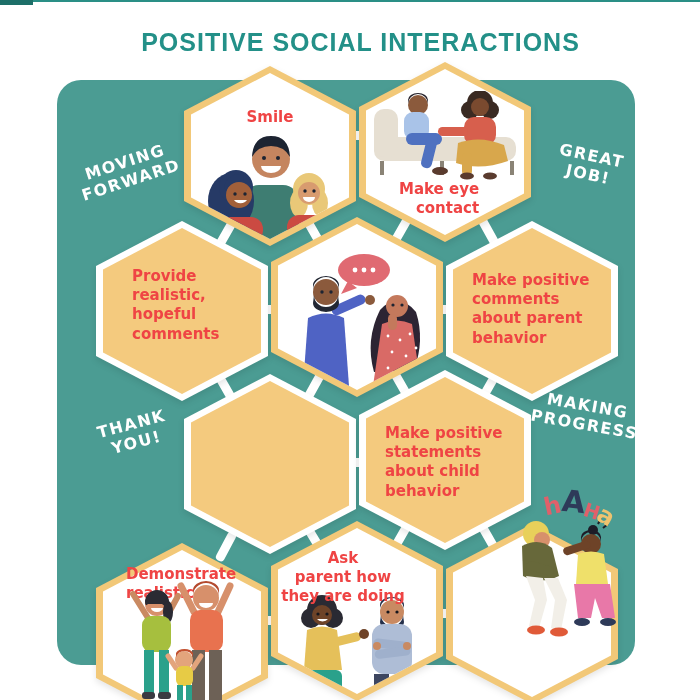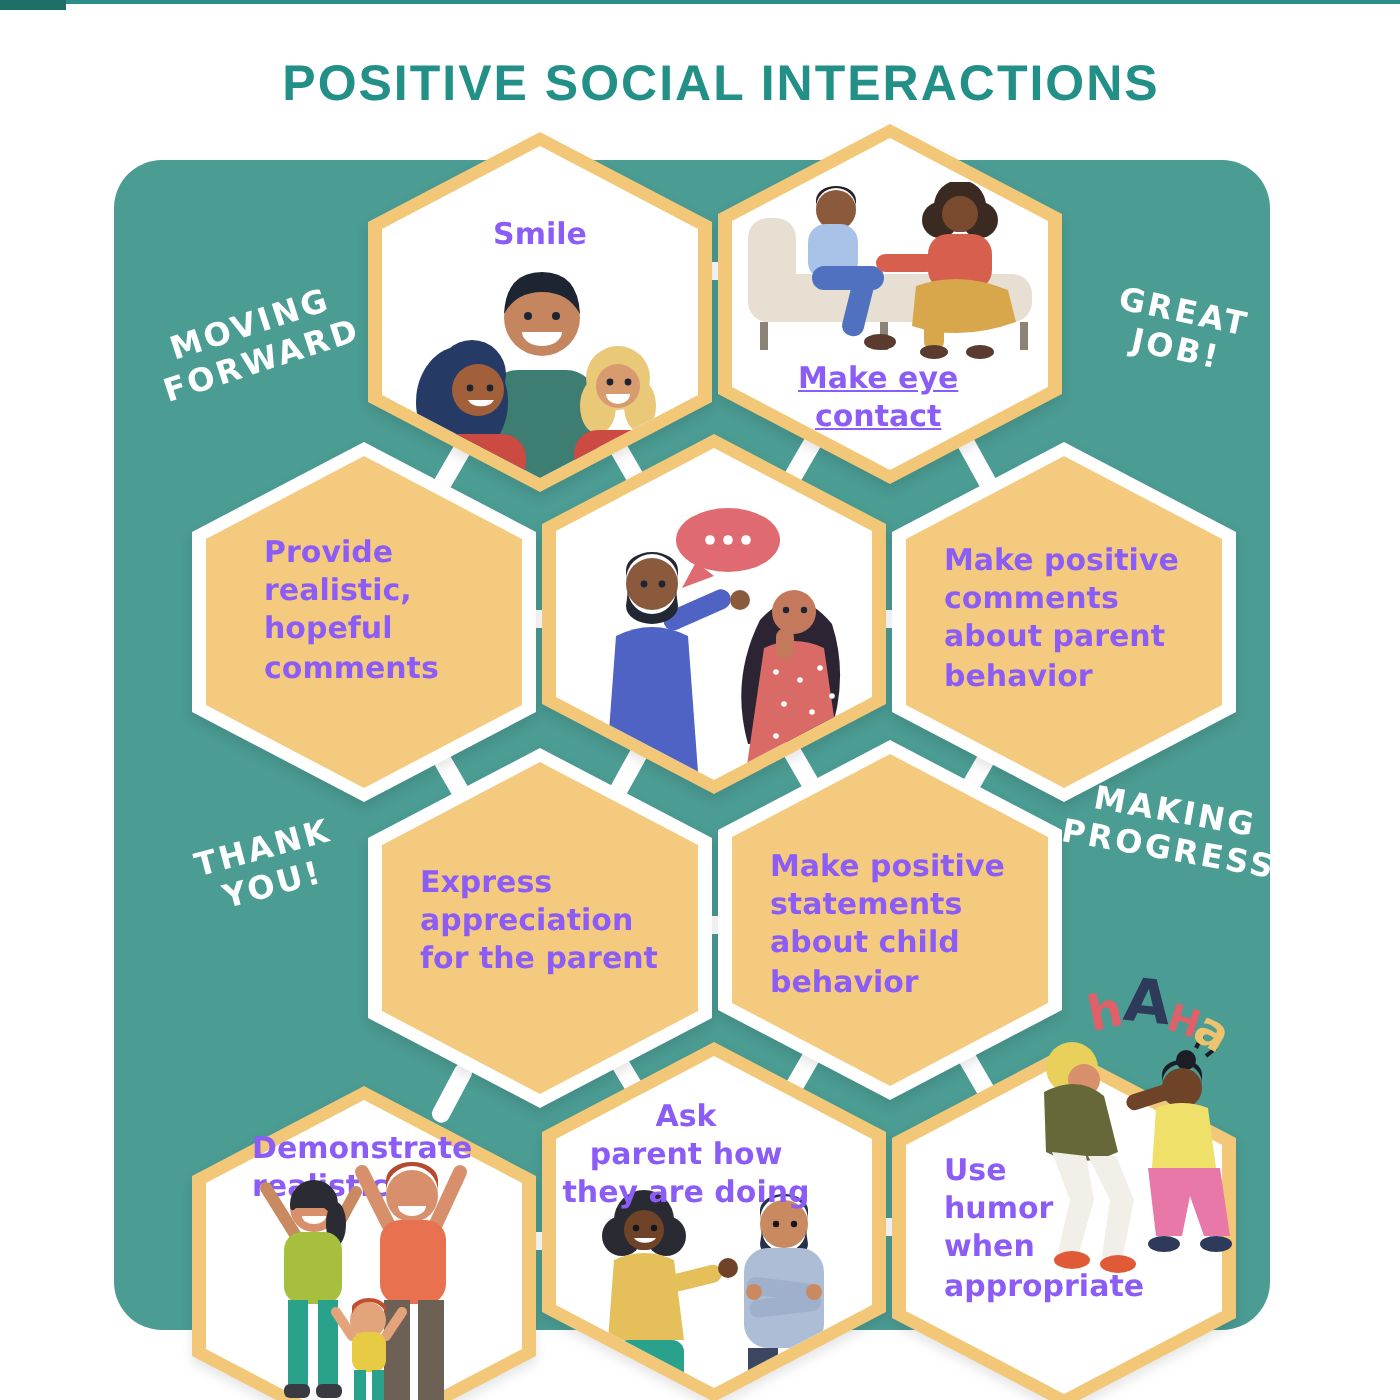--- a/index.html
+++ b/index.html
@@ -12,24 +12,24 @@
          letter-spacing:1px;color:#239088;white-space:nowrap;margin:12px;}
   .panel{position:absolute;left:57px;top:80px;width:578px;height:585px;background:#4b9c93;border-radius:24px;}
   .bridge{position:absolute;width:32px;height:9px;background:#ffffff;border-radius:4px;z-index:1;}
   .hex{position:absolute;width:172px;height:180px;z-index:2;filter:drop-shadow(0 3px 3px rgba(0,0,0,0.10));}
   .hexshape{position:absolute;left:0;top:0;width:172px;height:180px;
             clip-path:polygon(50% 0%,100% 25%,100% 75%,50% 100%,0% 75%,0% 25%);}
   .hexinner{position:absolute;left:7px;top:7px;width:158px;height:166px;
             clip-path:polygon(50% 0%,100% 25%,100% 75%,50% 100%,0% 75%,0% 25%);overflow:hidden;}
   .b-white{background:#ffffff;} .b-yellow{background:#f2c878;}
   .f-white{background:#ffffff;} .f-yellow{background:#f4ca7e;}
-  .hexlabel{position:absolute;z-index:5;color:#8b5cf6;font-weight:bold;font-size:15px;
+  .hexlabel{position:absolute;z-index:5;color:#ef4444;font-weight:bold;font-size:15px;
             line-height:1.28;white-space:pre-line;}
   .lbl-smile{top:42px;left:0;width:172px;text-align:center;}
-  .lbl-eye{top:118px;left:40px;text-align:center;text-decoration:underline;}
+  .lbl-eye{top:118px;left:40px;text-align:right;}
   .lbl-provide{top:46px;left:36px;text-align:left;}
   .lbl-comments{top:50px;left:26px;text-align:left;}
   .lbl-express{top:58px;left:26px;text-align:left;}
   .lbl-statements{top:54px;left:26px;text-align:left;}
   .lbl-demonstrate{top:22px;left:30px;text-align:left;}
   .lbl-ask{top:28px;left:0;width:144px;text-align:center;}
   .lbl-humor{top:52px;left:26px;text-align:left;}
   .sticker{position:absolute;color:#ffffff;font-weight:bold;font-size:16px;line-height:1.2;
            letter-spacing:1.5px;text-align:center;white-space:pre-line;z-index:4;}
   .st-moving{left:72px;top:152px;width:112px;transform:rotate(-18deg);}
@@ -185,23 +185,20 @@
     <div class="hexinner f-yellow"></div>
     <div class="hexlabel lbl-comments">Make positive
 comments
 about parent
 behavior</div>
   </div>
 
   <div class="hex" style="left:184px;top:374px;">
     <div class="hexshape b-white"></div>
     <div class="hexinner f-yellow"></div>
-    <div class="hexlabel lbl-express">Express
-appreciation
-for the parent</div>
   </div>
 
   <div class="hex" style="left:359px;top:370px;">
     <div class="hexshape b-white"></div>
     <div class="hexinner f-yellow"></div>
     <div class="hexlabel lbl-statements">Make positive
 statements
 about child
 behavior</div>
   </div>
@@ -243,24 +240,20 @@
       </svg>
     </div>
     <div class="hexlabel lbl-ask">Ask
 parent how
 they are doing</div>
   </div>
 
   <div class="hex" style="left:446px;top:524px;">
     <div class="hexshape b-yellow"></div>
     <div class="hexinner f-white"></div>
-    <div class="hexlabel lbl-humor">Use
-humor
-when
-appropriate</div>
   </div>
 
   <svg class="illu-free" style="left:106px;top:556px;" width="130" height="144" viewBox="0 0 130 144">
     <line x1="42" y1="62" x2="27" y2="38" stroke="#c98a62" stroke-width="6" stroke-linecap="round"></line>
     <line x1="60" y1="62" x2="72" y2="40" stroke="#c98a62" stroke-width="6" stroke-linecap="round"></line>
     <circle cx="51" cy="48" r="12" fill="#d7906b"></circle>
     <path d="M39 46 a12 12 0 0 1 24 0 l2 12 q-7 -9 -9 -10 l-14 0 q-3 3 -3 -2Z" fill="#2b2b33"></path>
     <ellipse cx="62" cy="56" rx="5" ry="11" fill="#2b2b33"></ellipse>
     <path d="M45 52 a6 4 0 0 0 12 0Z" fill="#ffffff"></path>
     <rect x="36" y="60" width="29" height="36" rx="9" fill="#a6bf3e"></rect>

